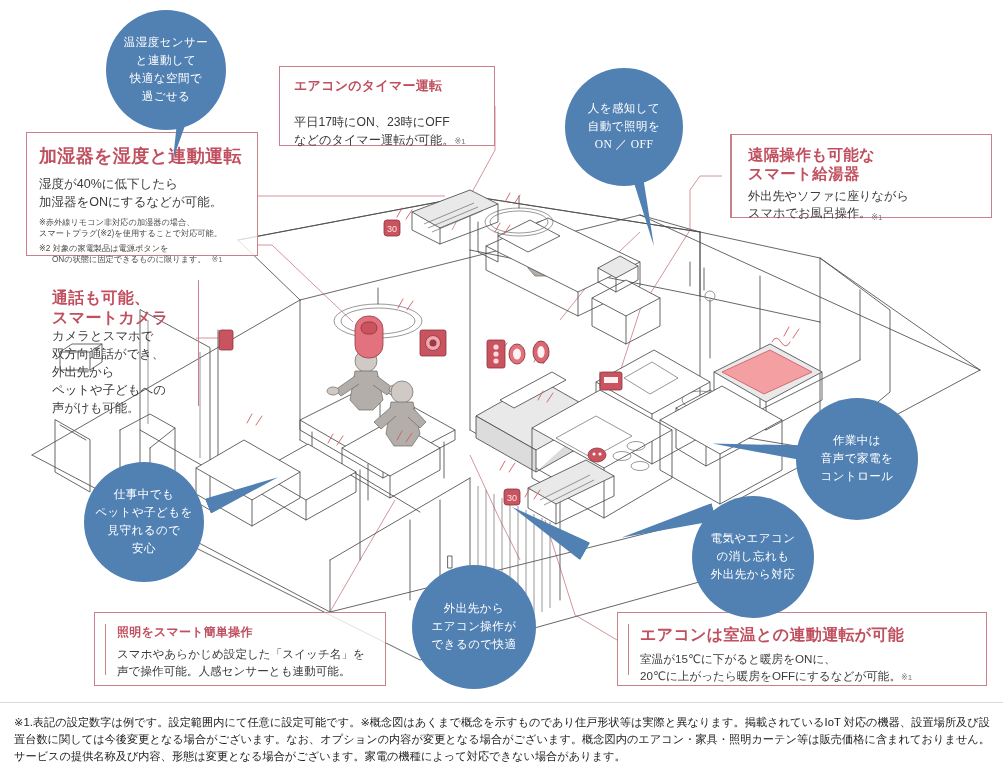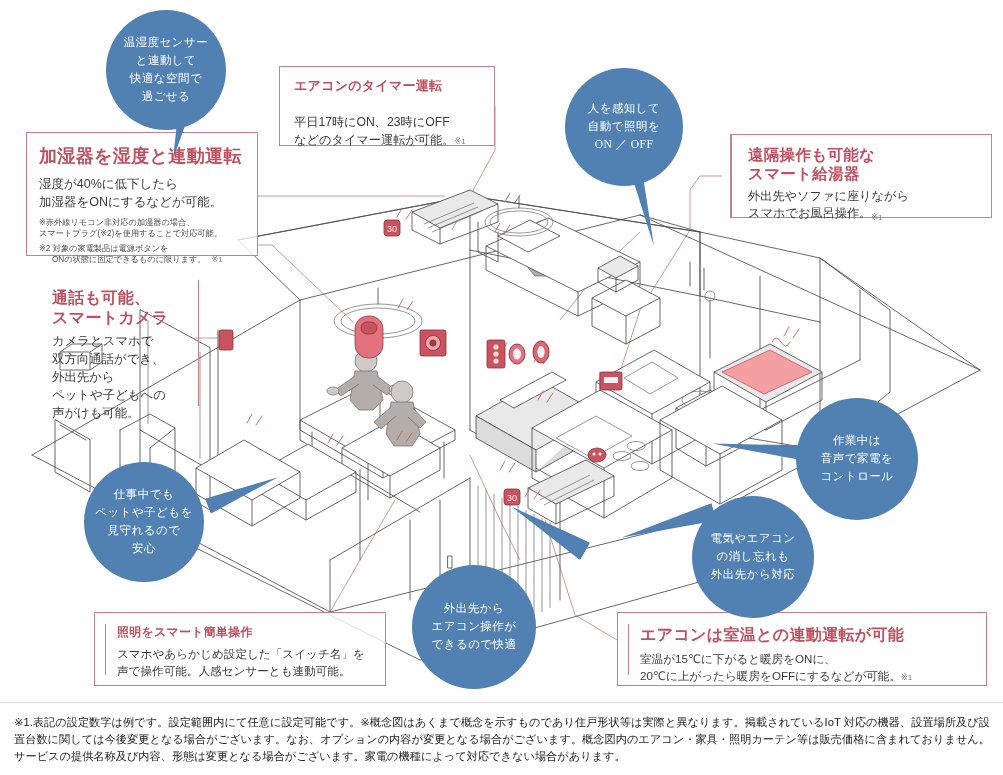--- a/index.html
+++ b/index.html
@@ -57,21 +57,21 @@
 
   #box-timer{ left:279px; top:66px;  width:216px; height:80px; padding:11px 10px 0 14px;}
   #box-timer .ttl{font-size:13px;margin-bottom:20px;}
   #box-timer .body{font-size:12.2px;}
 
   #box-water{ left:722px; top:134px; width:262px; height:84px; padding:10px 10px 0 16px; border-left:2px solid #c8808a;margin-left:8px;}
   #box-water .ttl{font-size:15.5px;margin-bottom:4px;}
   #box-water .body{font-size:12.2px;}
 
   #box-camera{ left:26px;  top:278px; width:170px; height:132px; padding:10px 8px 0 26px; border:none; background:none;}
-  #box-camera .ttl{font-size:16px;margin-bottom:5px;}
+  #box-camera .ttl{font-size:16px;}
   #box-camera .body{font-size:12.4px;}
 
   #box-light{ left:94px;  top:612px; width:292px; height:74px; padding:12px 10px 0 22px;}
   #box-light .ttl{font-size:12px;margin-bottom:5px;}
   #box-light .body{font-size:11.6px;line-height:1.5;}
 
   #box-ac{ left:617px; top:612px; width:370px; height:74px; padding:12px 10px 0 22px;}
   #box-ac .ttl{font-size:16px;margin-bottom:5px;}
   #box-ac .body{font-size:11.6px;line-height:1.5;}
 

